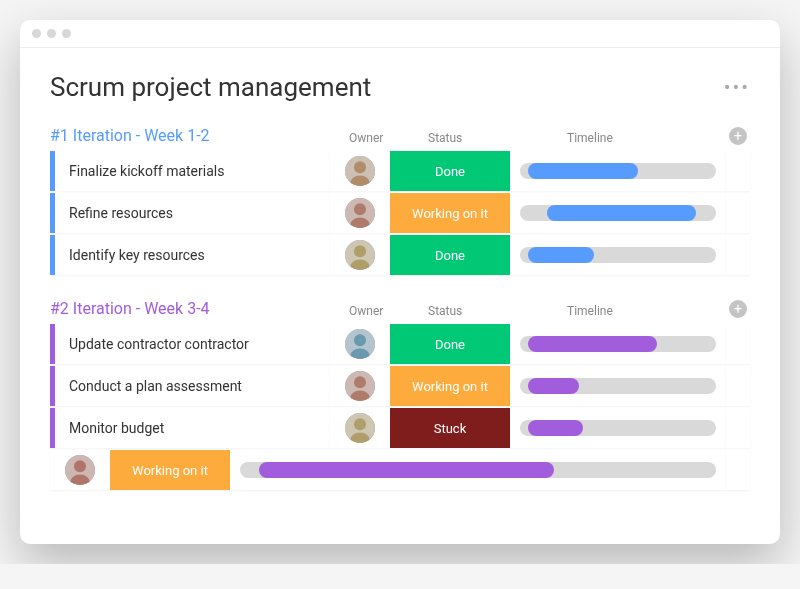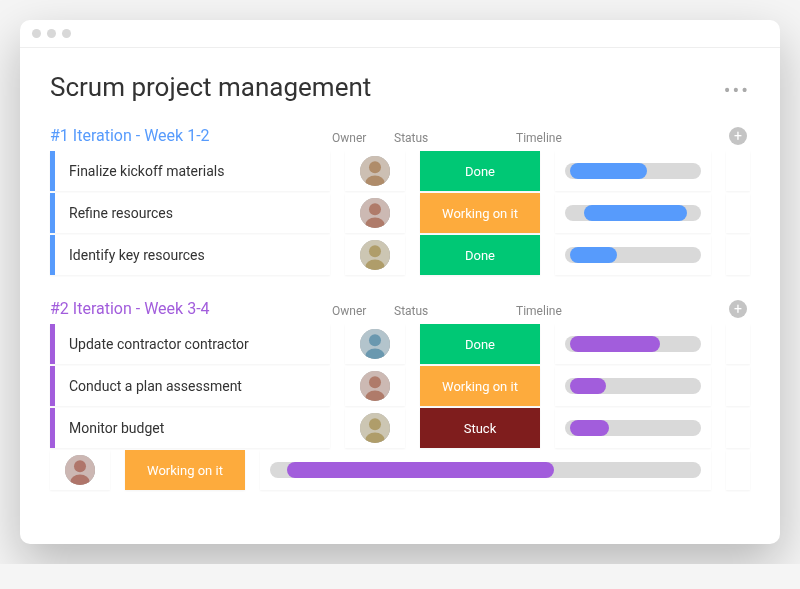--- a/index.html
+++ b/index.html
@@ -1,33 +1,33 @@
 <!DOCTYPE html>
 <html><head>
 <meta charset="utf-8">
 <style>
   * { box-sizing: border-box; margin: 0; padding: 0; }
   body { font-family: -apple-system, BlinkMacSystemFont, "Segoe UI", Roboto, sans-serif; background: #f5f5f5; display: flex; justify-content: center; align-items: flex-start; padding: 20px; }
   .window { width: 760px; background: #fff; border-radius: 10px; box-shadow: 0 20px 50px rgba(0,0,0,0.25); overflow: hidden; }
   .titlebar { height: 28px; display: flex; align-items: center; padding: 0 12px; gap: 6px; border-bottom: 1px solid #eee; }
   .tl-dot { width: 9px; height: 9px; border-radius: 50%; background: #d8d8d8; }
   .content { padding: 24px 30px 30px 30px; }
-  .header { display: flex; justify-content: space-between; align-items: flex-end; margin-bottom: 24px; }
+  .header { display: flex; justify-content: space-between; align-items: center; margin-bottom: 24px; }
   .title { font-size: 26px; font-weight: 400; color: #333; }
   .more { color: #aaa; font-size: 20px; letter-spacing: 2px; cursor: pointer; user-select: none; }
   .group { margin-bottom: 24px; }
-  .group-header { display: flex; align-items: flex-end; margin-bottom: 6px; gap: 2px; }
+  .group-header { display: flex; align-items: flex-end; margin-bottom: 6px; gap: 19px; }
   .group-title { font-size: 16px; color: #579bfc; flex: 0 0 280px; padding-left: 0; }
   .col-head { font-size: 12px; color: #888; }
   .col-owner { flex: 0 0 60px; }
   .col-status { flex: 0 0 120px; }
   .col-timeline { flex: 1; }
   .col-add { flex: 0 0 24px; display:flex; justify-content:center; }
   .add-icon { width: 18px; height: 18px; border-radius: 50%; background: #c4c4c4; color:#fff; display:flex; align-items:center; justify-content:center; font-size:14px; line-height:1; cursor:pointer; }
-  .row { display: flex; align-items: stretch; gap: 15px; height: 40px; margin-bottom: 2px; }
+  .row { display: flex; align-items: stretch; gap: 0; height: 40px; margin-bottom: 2px; }
   .cell { background: #fff; display:flex; align-items:center; }
   .task-cell { flex: 0 0 280px; border-left: 5px solid; padding-left: 14px; font-size: 14px; color: #333; box-shadow: 0 1px 2px rgba(0,0,0,0.05); }
   .owner-cell { flex: 0 0 60px; justify-content:center; box-shadow: 0 1px 2px rgba(0,0,0,0.05); }
   .status-cell { flex: 0 0 120px; justify-content:center; color:#fff; font-size:13px; box-shadow: 0 1px 2px rgba(0,0,0,0.05); cursor:pointer;text-align:center; }
   .timeline-cell { flex: 1; justify-content:center; box-shadow: 0 1px 2px rgba(0,0,0,0.05); padding: 0 10px; }
   .end-cell { flex: 0 0 24px; box-shadow: 0 1px 2px rgba(0,0,0,0.05); }
   .avatar { width: 30px; height: 30px; border-radius: 50%; background: linear-gradient(135deg,#bbb,#888); display:flex; align-items:center; justify-content:center; overflow:hidden; }
   .avatar svg { width: 30px; height: 30px; }
   .bar-track { width: 100%; height: 16px; background: #d9d9d9; border-radius: 10px; position: relative; overflow: hidden; }
   .bar-fill { position: absolute; top:0; bottom:0; border-radius: 10px; }

